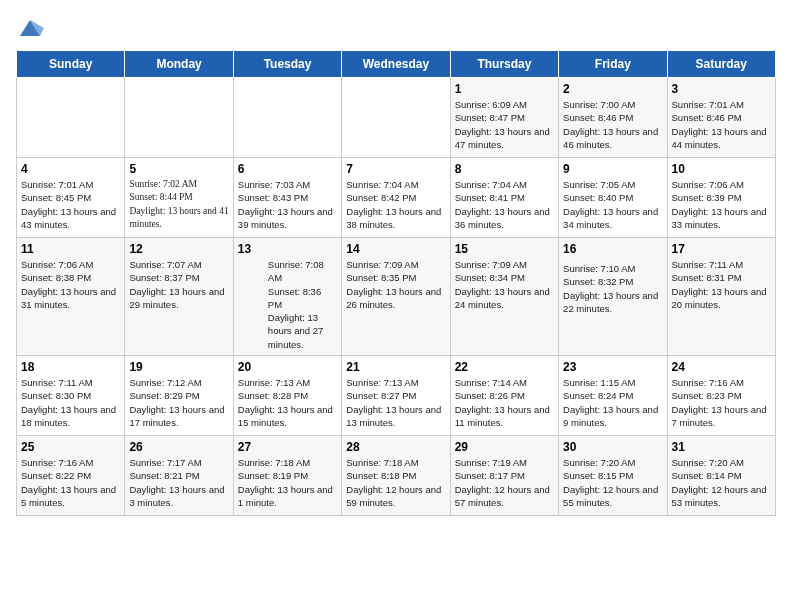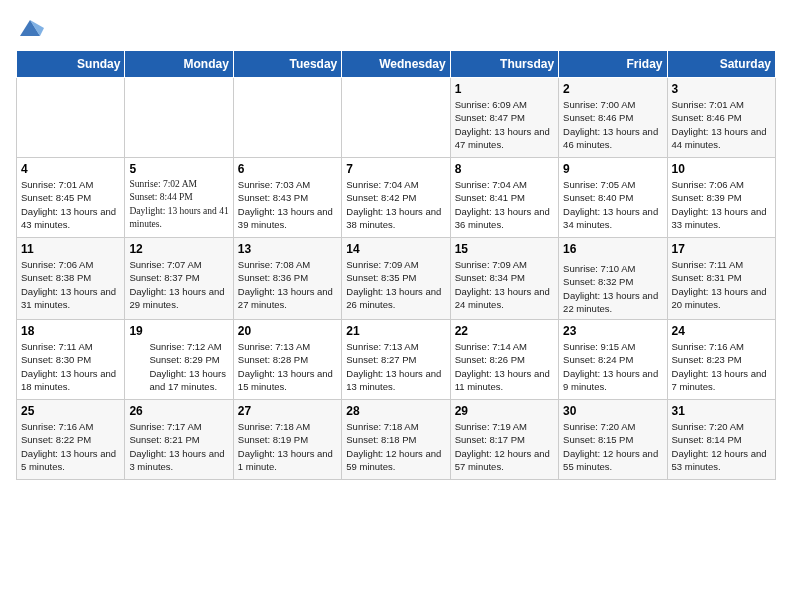--- a/index.html
+++ b/index.html
@@ -48,21 +48,21 @@
     }
     table {
       width: 100%;
       border-collapse: collapse;
       font-size: 10.5px;
     }
     thead tr th {
       background: #2060b0;
       color: #fff;
       padding: 6px 4px;
-      text-align: right;
+      text-align: center;
       font-weight: bold;
       font-size: 12px;
       border: 1px solid #fff;
     }
     tbody tr td {
       border: 1px solid #ccc;
       vertical-align: top;
       padding: 4px 4px;
       width: 14.28%;
       min-height: 80px;
@@ -199,21 +199,21 @@
 Daylight: 13 hours and 31 minutes.</div>
         </td>
         <td>
           <span class="day-num">12</span>
           <div class="day-info" style="white-space: pre-line;">Sunrise: 7:07 AM
 Sunset: 8:37 PM
 Daylight: 13 hours and 29 minutes.</div>
         </td>
         <td>
           <span class="day-num">13</span>
-          <div class="day-info" style="white-space: pre-line;">Sunrise: 7:08 AM
+          <div class="day-info" style="white-space: pre-line; margin-left: 30px;">Sunrise: 7:08 AM
 Sunset: 8:36 PM
 Daylight: 13 hours and 27 minutes.</div>
         </td>
         <td>
           <span class="day-num">14</span>
           <div class="day-info" style="white-space: pre-line;">Sunrise: 7:09 AM
 Sunset: 8:35 PM
 Daylight: 13 hours and 26 minutes.</div>
         </td>
         <td>
@@ -237,21 +237,21 @@
       </tr>
       <tr>
         <td>
           <span class="day-num">18</span>
           <div class="day-info" style="white-space: pre-line;">Sunrise: 7:11 AM
 Sunset: 8:30 PM
 Daylight: 13 hours and 18 minutes.</div>
         </td>
         <td>
           <span class="day-num">19</span>
-          <div class="day-info" style="white-space: pre-line; margin-left: 20px;">Sunrise: 7:12 AM
+          <div class="day-info" style="white-space: pre-line;">Sunrise: 7:12 AM
 Sunset: 8:29 PM
 Daylight: 13 hours and 17 minutes.</div>
         </td>
         <td>
           <span class="day-num">20</span>
           <div class="day-info" style="white-space: pre-line;">Sunrise: 7:13 AM
 Sunset: 8:28 PM
 Daylight: 13 hours and 15 minutes.</div>
         </td>
         <td>
@@ -261,21 +261,21 @@
 Daylight: 13 hours and 13 minutes.</div>
         </td>
         <td>
           <span class="day-num">22</span>
           <div class="day-info" style="white-space: pre-line;">Sunrise: 7:14 AM
 Sunset: 8:26 PM
 Daylight: 13 hours and 11 minutes.</div>
         </td>
         <td>
           <span class="day-num">23</span>
-          <div class="day-info" style="white-space: pre-line;">Sunrise: 9:15 AM
+          <div class="day-info" style="white-space: pre-line;">Sunrise: 1:15 AM
 Sunset: 8:24 PM
 Daylight: 13 hours and 9 minutes.</div>
         </td>
         <td>
           <span class="day-num">24</span>
           <div class="day-info" style="white-space: pre-line;">Sunrise: 7:16 AM
 Sunset: 8:23 PM
 Daylight: 13 hours and 7 minutes.</div>
         </td>
       </tr>

